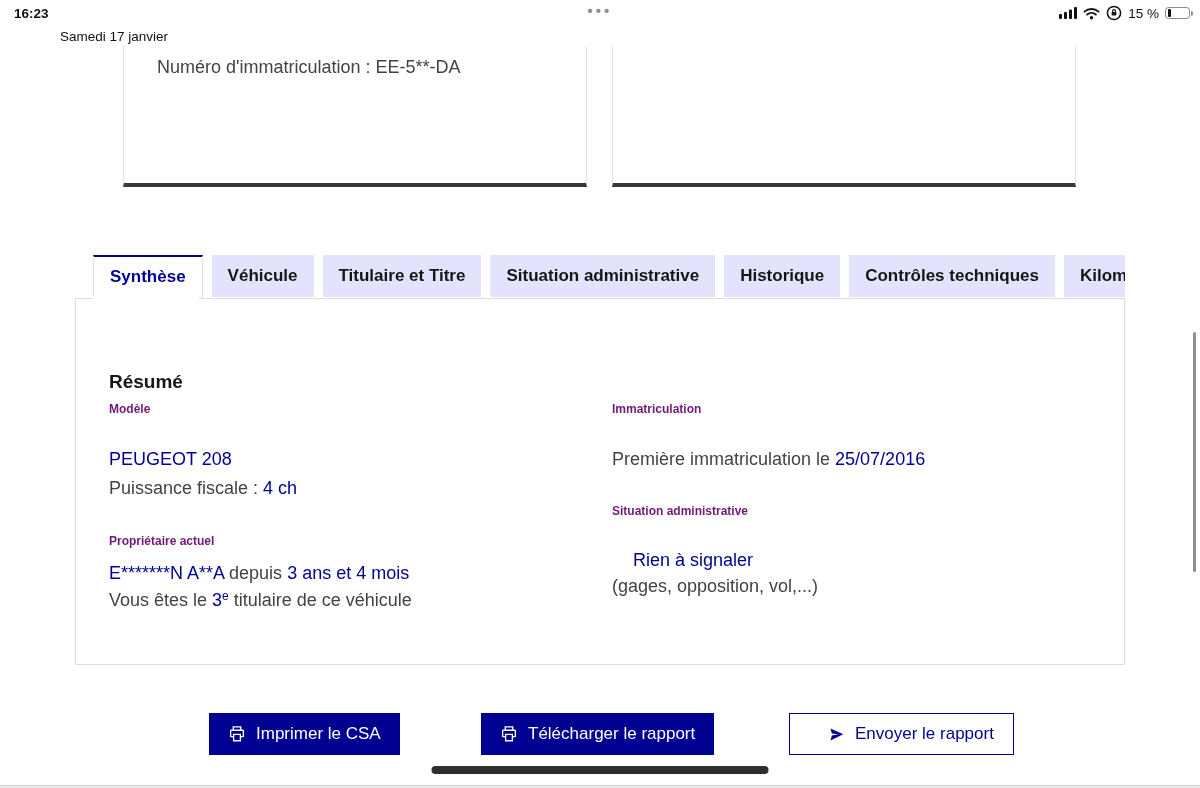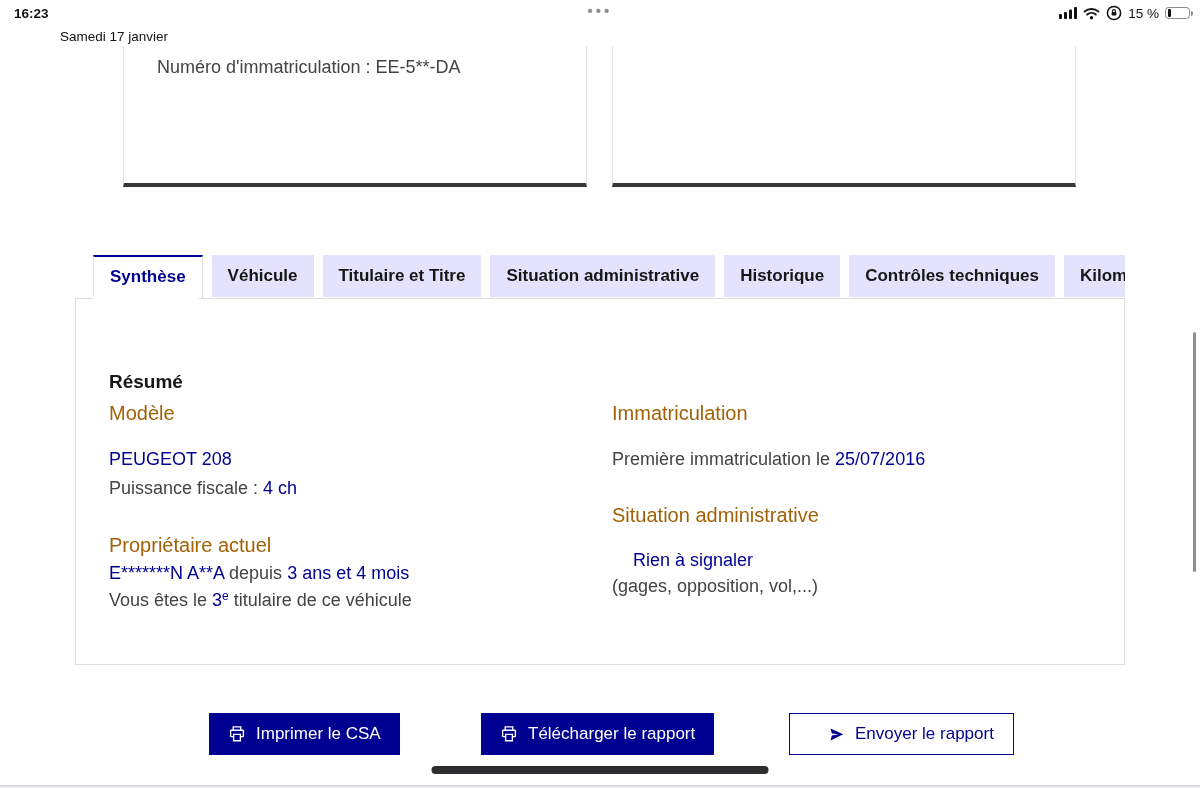--- a/index.html
+++ b/index.html
@@ -44,21 +44,21 @@
   .tab.active { background:#ffffff; color:#000091; border-top:2px solid #000091;
                 border-left:1px solid #e0e0e0; border-right:1px solid #e0e0e0;
                 height:44px; line-height:40px; }
 
   
   #panel { position:absolute; left:75px; top:298px; width:1050px; height:367px;
            background:#fff; border:1px solid #ddd; border-top:1px solid #ddd; }
   .tab-cover { position:absolute; left:93px; top:296px; width:106px; height:3px; background:#fff; }
 
   .h-resume { position:absolute; left:109px; top:347px; font-size:19px; font-weight:700; color:#161616;margin-top:24px; }
-  .h-sec { font-size:20px; font-weight:400; color:#a16207; }
+  .h-sec { font-size:12px; font-weight:700; color:#701a75; }
   .t-gray { font-size:18px; color:#434343; }
   .t-blue { font-size:18px; color:#000091; }
   sup.t-blue { font-size:12px; }
 
   
   .btn { position:absolute; top:713px; height:42px; display:flex; align-items:center;
          justify-content:center; gap:10px; font-size:17px; cursor:pointer;
          font-family:"Liberation Sans", sans-serif; }
   .btn-filled { background:#000091; color:#fff; border:none; padding:0 19px; }
   .btn-outline { background:#fff; color:#000091; border:1px solid #000091; padding:0 19px; }

